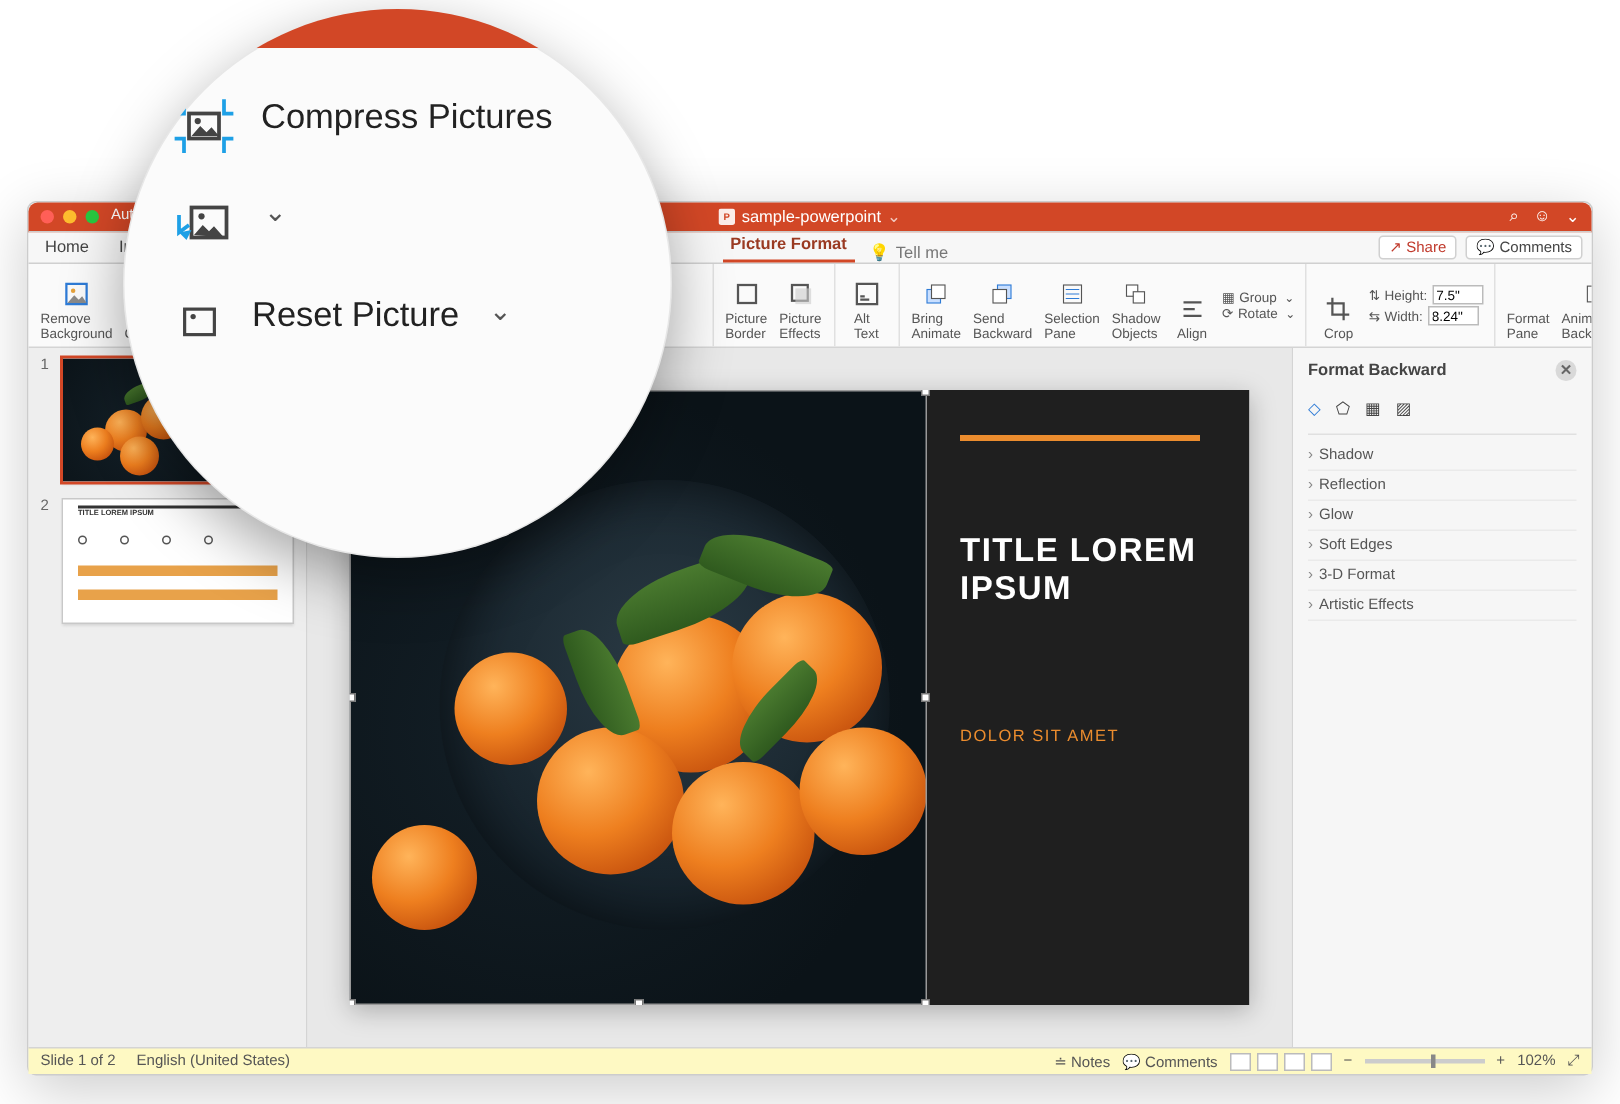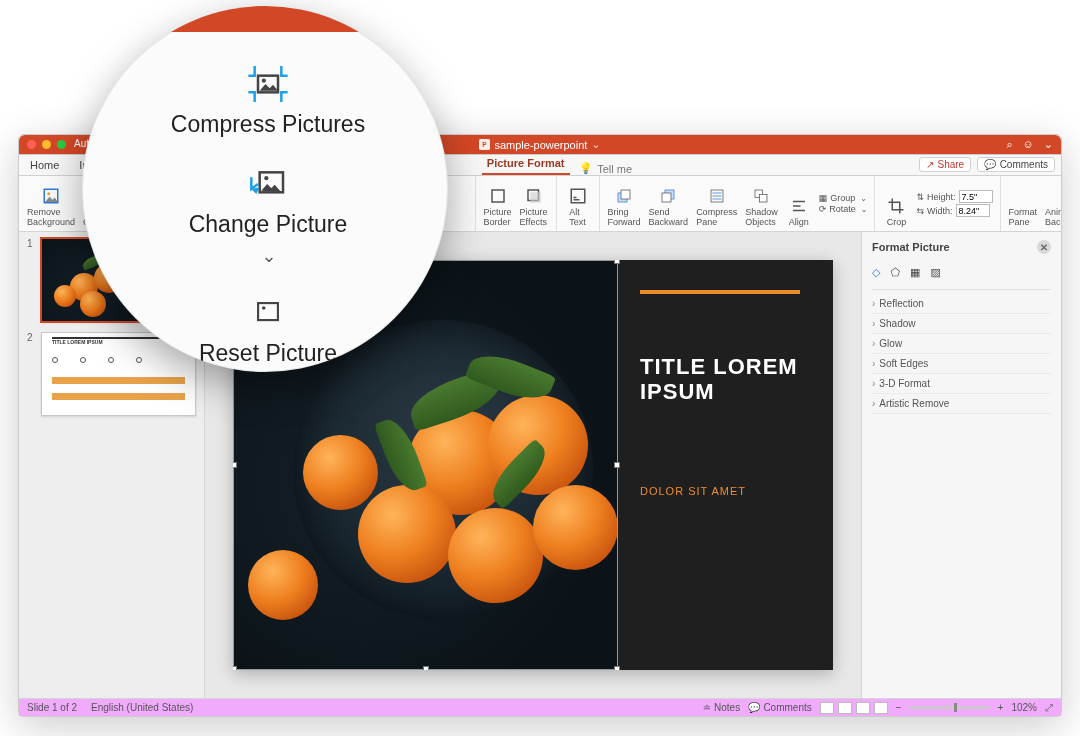--- a/index.html
+++ b/index.html
@@ -44,33 +44,33 @@
   .darkpanel{ position:absolute; right:0; top:0; bottom:0; width:215px; background:#1f1f1f; color:#fff; padding:30px 22px;}
   .accentbar{ height:4px; width:160px; background:#eb8c2e; margin-bottom:60px;}
 
   .sidepanel{ width:200px; background:#f6f6f6; border-left:1px solid #d4d4d4; padding:8px 10px; font-size:11px; color:#444;}
   .sidehead{ display:flex; justify-content:space-between; align-items:center; font-weight:600; margin-bottom:8px;}
   .closex{ width:14px; height:14px; border-radius:50%; background:#d9d9d9; color:#666; font-size:10px; display:flex; align-items:center; justify-content:center;}
   .sideicons{ display:flex; gap:10px; padding:4px 0 10px; border-bottom:1px solid #e0e0e0; margin-bottom:4px;}
   .acc-row{ display:flex; align-items:center; gap:4px; padding:4px 0; border-bottom:1px solid #eaeaea; color:#555; font-size:10px; cursor:default;}
   .acc-row::before{ content:"›"; color:#888; font-size:10px;}
 
-  .statusbar{ height:18px; background:#f0abfc; border-top:1px solid #d4d4d4; display:flex; align-items:center; font-size:10px; color:#555; padding:0 8px; justify-content:space-between;}
+  .statusbar{ height:18px; background:#fef9c3; border-top:1px solid #d4d4d4; display:flex; align-items:center; font-size:10px; color:#555; padding:0 8px; justify-content:space-between;}
   .statusright{ display:flex; align-items:center; gap:8px;}
   .viewbtns{ display:flex; gap:4px;}
   .viewbtns span{ width:14px; height:12px; border:1px solid #bbb; background:#fff;}
   .zoomslider{ width:80px; height:3px; background:#ccc; position:relative;}
   .zoomslider::after{content:""; position:absolute; left:44px; top:-3px; width:3px; height:9px; background:#888;}
 
   
   .magnifier{ position:absolute; left:82px; top:6px; width:366px; height:366px; border-radius:50%; background:#fbfbfb; box-shadow:0 14px 40px rgba(0,0,0,.35), inset 0 0 0 1px rgba(0,0,0,.08); overflow:hidden; z-index:50;}
   .magtop{ height:26px; background:#d24726; }
   .maginner{ padding:18px 28px 0 28px;}
   .mag-h{ font-size:27px; font-weight:400; color:#222; margin:6px 0 22px 32px;}
-  .magrow{ display:flex; align-items:center; gap:7px; margin:14px 0 26px 6px;flex-direction:column;}
+  .magrow{ display:flex; align-items:flex-start; gap:18px; margin:14px 0 26px 6px;}
   .magrow .lab{ font-size:23px; color:#222;}
   .magrow svg{ width:40px; height:40px;}
   .chev{ font-size:18px; color:#555; margin-left:2px;}
   
   .oranges{ position:absolute; inset:0; background:radial-gradient(circle at 35% 55%, #142028 0%, #0b1318 70%);}
   .orange{ position:absolute; border-radius:50%; background:radial-gradient(circle at 35% 30%, #ffb45a, #ee7f1f 45%, #c8530e 80%);}
   .leaf{ position:absolute; background:linear-gradient(#4a7a2f,#2f5a1e); border-radius:60% 10% 60% 10%;}
   
   .t2row{position:absolute; left:10px; right:10px; height:7px; background:#e8a24a;}
 </style>
@@ -176,40 +176,40 @@
     </div>
     <div class="rgroup">
       <div class="rbtn">
           <div class="ic">
             <svg viewBox="0 0 24 24">
               <rect x="4" y="8" width="12" height="12" fill="#c9dfff" stroke="#2e7bd6"></rect>
               <rect x="8" y="4" width="12" height="12" fill="#fff" stroke="#555"></rect>
             </svg>
           </div>
           <span style="white-space:pre-line;">Bring
-Forward</span>
+Animate</span>
         </div>
       <div class="rbtn">
           <div class="ic">
             <svg viewBox="0 0 24 24">
               <rect x="8" y="4" width="12" height="12" fill="#c9dfff" stroke="#2e7bd6"></rect>
               <rect x="4" y="8" width="12" height="12" fill="#fff" stroke="#555"></rect>
             </svg>
           </div>
           <span style="white-space:pre-line;">Send
 Backward</span>
         </div>
       <div class="rbtn">
           <div class="ic">
             <svg viewBox="0 0 24 24">
               <rect x="4" y="4" width="16" height="16" fill="none" stroke="#555"></rect>
               <path d="M6 8h12M6 12h12M6 16h12" stroke="#2e7bd6"></path>
             </svg>
           </div>
-          <span style="white-space:pre-line;">Compress
+          <span style="white-space:pre-line;">Selection
 Pane</span>
         </div>
       <div class="rbtn">
           <div class="ic">
             <svg viewBox="0 0 24 24">
               <rect x="4" y="4" width="10" height="10" fill="#fff" stroke="#555"></rect>
               <rect x="10" y="10" width="10" height="10" fill="#fff" stroke="#555"></rect>
             </svg>
           </div>
           <span style="white-space:pre-line;">Shadow
@@ -348,46 +348,46 @@
           <div class="handle" style="right:-3px; top:50%; margin-top:-3px;"></div>
           <div class="handle" style="left:-3px; bottom:-3px;"></div>
           <div class="handle" style="left:50%; bottom:-3px; margin-left:-3px;"></div>
           <div class="handle" style="right:-3px; bottom:-3px;"></div>
         </div>
       </div>
     </div>
 
     <div class="sidepanel">
       <div class="sidehead">
-        <span>Format Picture</span>
+        <span>Format Backward</span>
         <span class="closex">✕</span>
       </div>
       <div class="sideicons">
         <span style="color:#2e7bd6;">◇</span>
         <span>⬠</span>
         <span>▦</span>
         <span>▨</span>
       </div>
       <div class="acc-row">
+          <span>Shadow</span>
+        </div>
+      <div class="acc-row">
           <span>Reflection</span>
         </div>
       <div class="acc-row">
-          <span>Shadow</span>
-        </div>
-      <div class="acc-row">
           <span>Glow</span>
         </div>
       <div class="acc-row">
           <span>Soft Edges</span>
         </div>
       <div class="acc-row">
           <span>3-D Format</span>
         </div>
       <div class="acc-row">
-          <span>Artistic Remove</span>
+          <span>Artistic Effects</span>
         </div>
     </div>
   </div>
 
   <div class="statusbar">
     <div style="display:flex; gap:14px;">
       <span>Slide 1 of 2</span>
       <span>English (United States)</span>
     </div>
     <div class="statusright">
@@ -421,21 +421,20 @@
       <span class="lab">Compress Pictures</span>
     </div>
     <div class="magrow">
       <svg viewBox="0 0 48 48">
           <rect x="14" y="10" width="28" height="24" fill="none" stroke="#444" stroke-width="3"></rect>
           <circle cx="22" cy="17" r="2.5" fill="#444"></circle>
           <path d="M16 32l7-8 5 5 4-4 8 9z" fill="#444"></path>
           <path d="M4 16v14l8-6" fill="none" stroke="#1ea0e6" stroke-width="3"></path>
           <path d="M4 30l10-2-4 8z" fill="#1ea0e6"></path>
         </svg>
-      <span class="lab">Change Picture</span>
       <span class="chev">⌄</span>
     </div>
     <div class="magrow">
       <svg viewBox="0 0 48 48" style="width:34px;">
           <rect x="10" y="10" width="28" height="24" fill="none" stroke="#444" stroke-width="3"></rect>
           <circle cx="18" cy="17" r="2.5" fill="#444"></circle>
         </svg>
       <span class="lab">Reset Picture</span>
       <span class="chev">⌄</span>
     </div>

